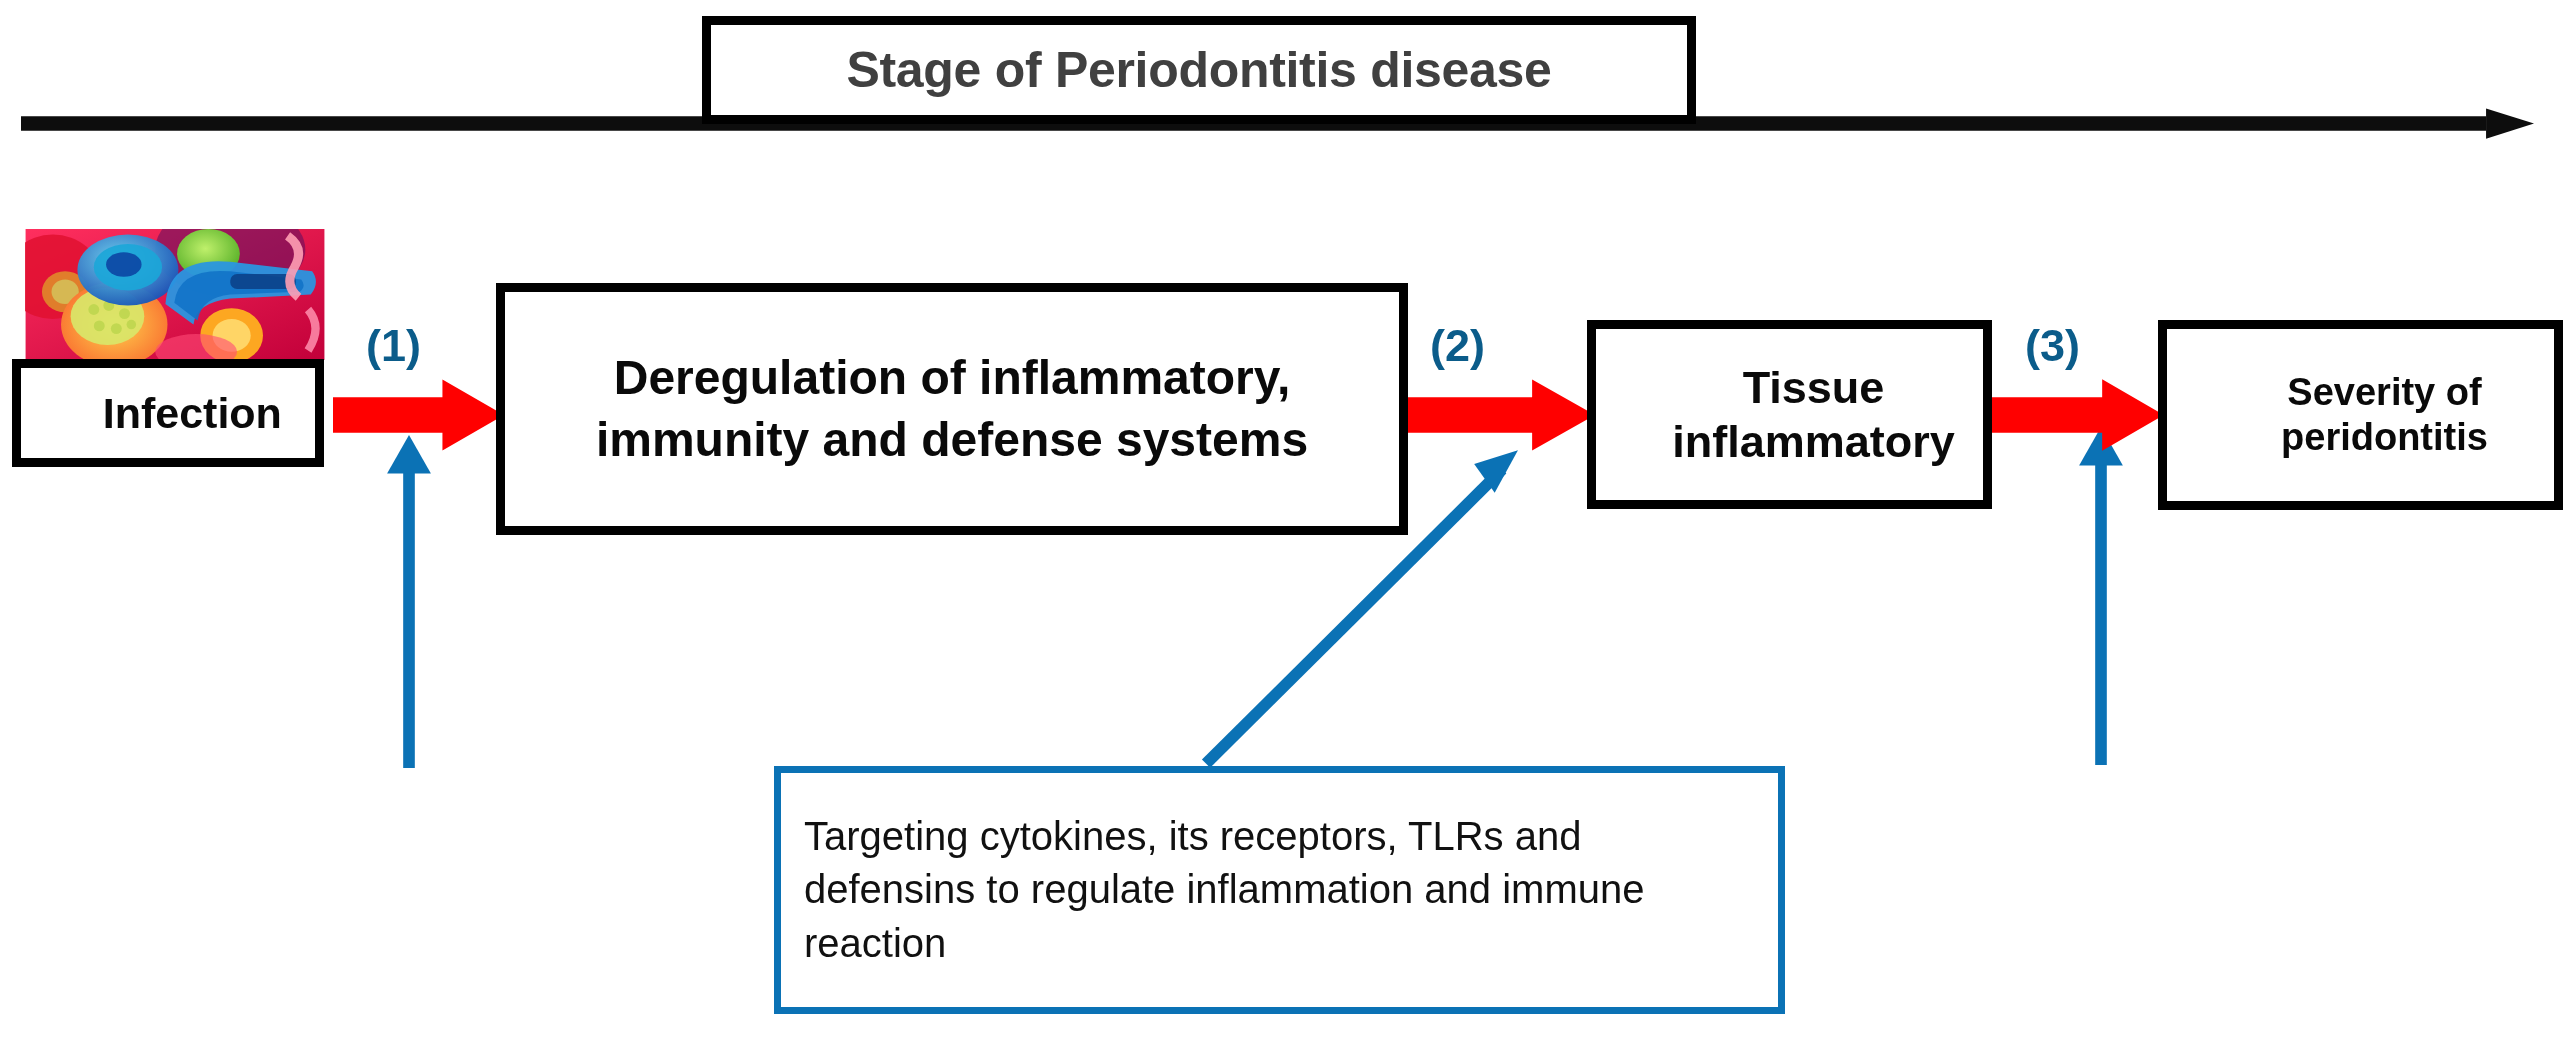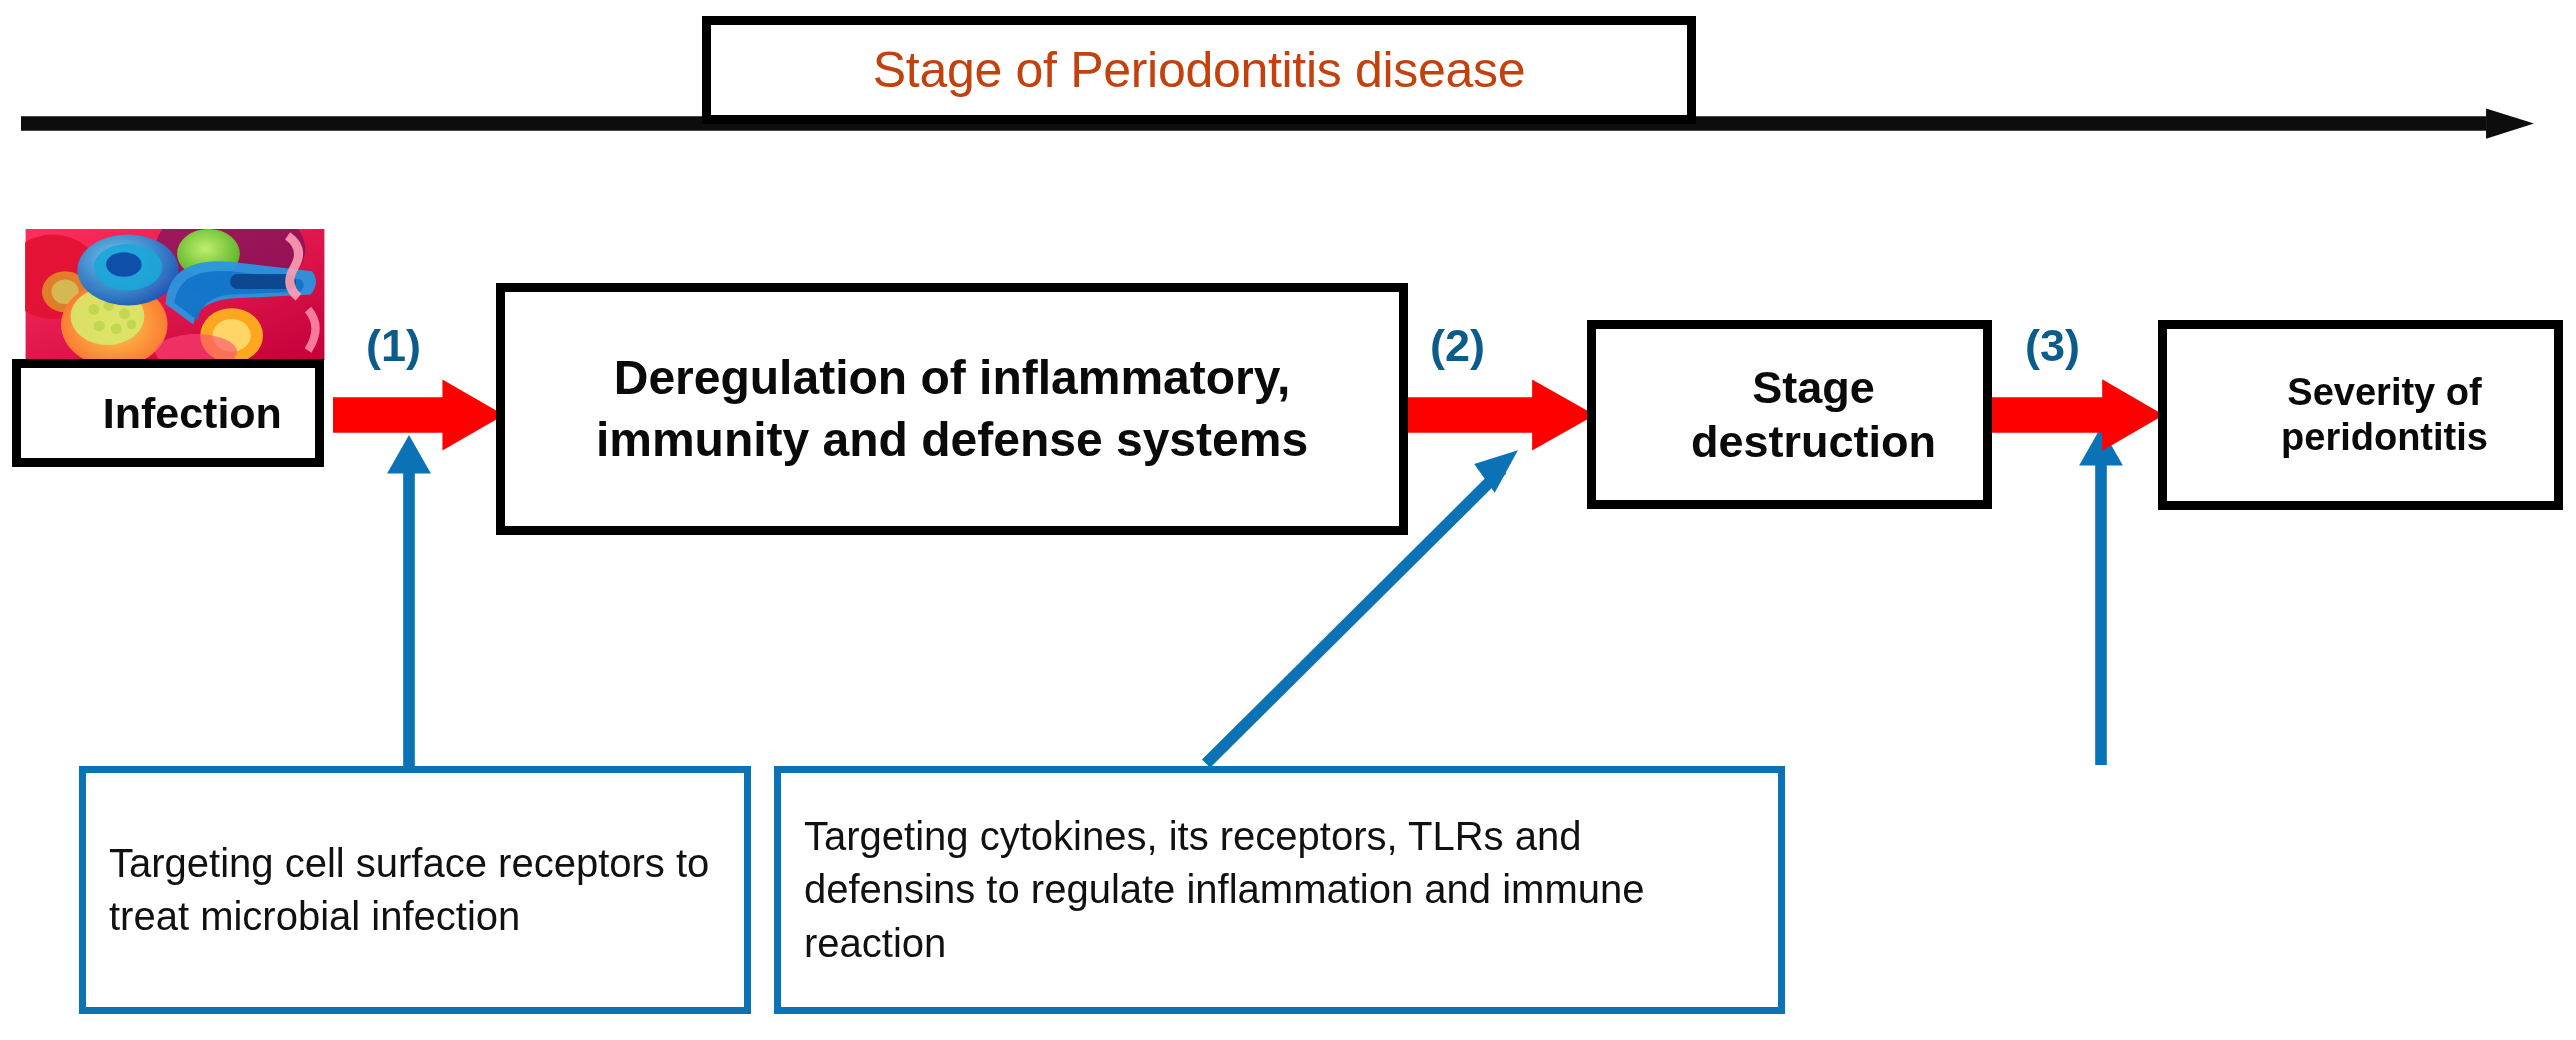--- a/index.html
+++ b/index.html
@@ -26,22 +26,22 @@
     background: #ffffff;
     border: 9px solid #000000;
     box-sizing: border-box;
     display: flex;
     align-items: center;
     justify-content: center;
     z-index: 5;
   }
   .title-text {
     font-size: 50px;
-    font-weight: normal;
-    color: #c2410c;
+    font-weight: bold;
+    color: #404040;
     letter-spacing: -0.3px;
     white-space: nowrap;
   }
 
   
   .timeline-arrow {
     position: absolute;
     left: 20.5px;
     top: 107px;
     width: 2513px;
@@ -197,21 +197,21 @@
 
   <div class="stage-box" id="box-infection">
     <span class="stage-label">Infection</span>
   </div>
 
   <div class="stage-box" id="box-deregulation">
     <span class="stage-label">Deregulation of inflammatory, immunity and defense systems</span>
   </div>
 
   <div class="stage-box" id="box-tissue">
-    <span class="stage-label">Stage destruction</span>
+    <span class="stage-label">Tissue inflammatory</span>
   </div>
 
   <div class="stage-box" id="box-severity">
     <span class="stage-label">Severity of peridontitis</span>
   </div>
 
   <svg class="red-arrow" style="left:333px; top:378px; width:171px; height:74px;" viewBox="0 0 250 108">
     <polygon points="0,28 160,28 160,2 250,54 160,106 160,80 0,80" fill="#FF0000"></polygon>
   </svg>
 
@@ -235,23 +235,20 @@
   <svg class="blue-arrow" style="left:1191px; top:435px; width:342px; height:333px;" viewBox="0 0 500 486">
     <line x1="22" y1="480" x2="455" y2="50" stroke="#0B72B5" stroke-width="17"></line>
     <polygon points="478,22 444,84 414,42" fill="#0B72B5"></polygon>
   </svg>
 
   <svg class="blue-arrow" style="left:2072px; top:423px; width:58px; height:342px;" viewBox="0 0 84 500">
     <line x1="42" y1="500" x2="42" y2="52" stroke="#0B72B5" stroke-width="17"></line>
     <polygon points="42,6 74,62 10,62" fill="#0B72B5"></polygon>
   </svg>
 
-  <div class="treat-box" id="treat-1">
-    <span class="treat-text">Targeting cell surface receptors to treat microbial infection</span>
-  </div>
 
   <div class="treat-box" id="treat-2">
     <span class="treat-text">Targeting cytokines, its receptors, TLRs and defensins to regulate inflammation and immune reaction</span>
   </div>
 
 
 </div>
 
 
 </body></html>

